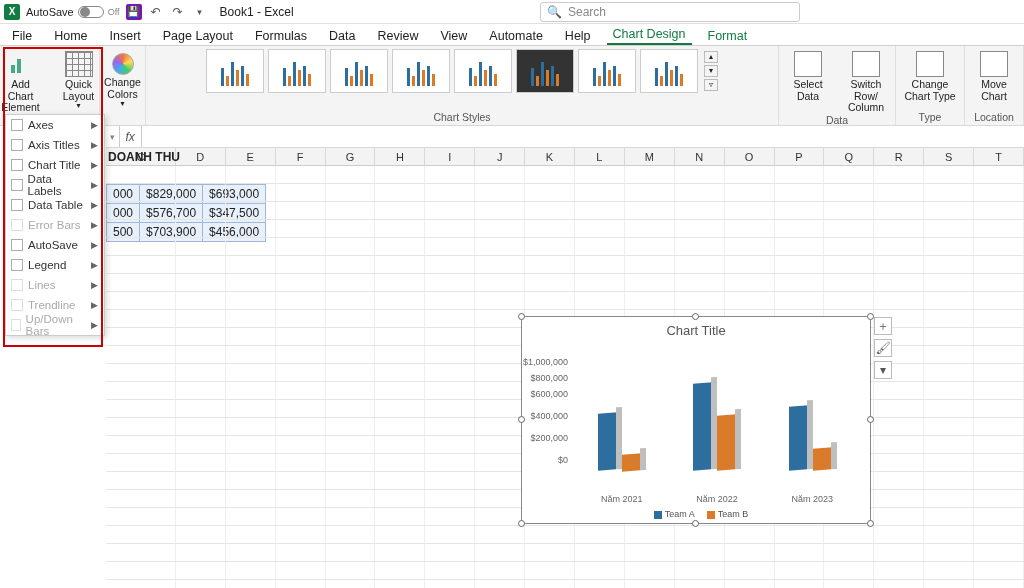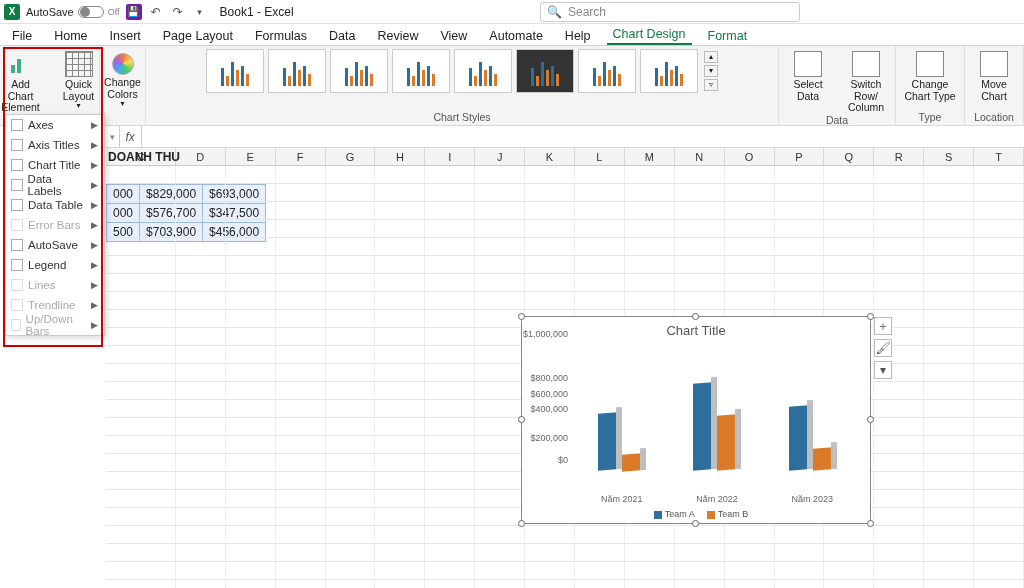--- a/index.html
+++ b/index.html
@@ -858,24 +858,24 @@
     <div class="side-icons">
       <div>＋</div>
       <div>🖌</div>
       <div>▾</div>
     </div>
     <div class="chart-title">Chart Title</div>
     <div class="chart-body">
       <div class="ylabels" id="ylabels">
           <div style="bottom: 10px; top: auto;">$0</div>
           <div style="bottom: 32px; top: auto;">$200,000</div>
-          <div style="bottom: 61px; top: auto;">$400,000</div>
+          <div style="bottom: 54px; top: auto;">$400,000</div>
           <div style="bottom: 76px; top: auto;">$600,000</div>
           <div style="bottom: 92px; top: auto;">$800,000</div>
-          <div style="bottom: 136px; top: auto;">$1,000,000</div>
+          <div style="bottom: 108px; top: auto;">$1,000,000</div>
         </div>
       <div class="plot-floor" id="plot">
           <div class="bar3d bar-a" style="height: 57.2px; left: 23.8333px; background: rgb(46, 110, 158);"></div>
           <div class="bar3d bar-b" style="height: 16.5px; left: 47.8333px; background: rgb(217, 123, 41);"></div>
           <div class="bar3d bar-a" style="height: 86.9px; left: 119.167px; background: rgb(46, 110, 158);"></div>
           <div class="bar3d bar-b" style="height: 55px; left: 143.167px; background: rgb(217, 123, 41);"></div>
           <div class="bar3d bar-a" style="height: 63.8px; left: 214.5px; background: rgb(46, 110, 158);"></div>
           <div class="bar3d bar-b" style="height: 22px; left: 238.5px; background: rgb(217, 123, 41);"></div>
         </div>
       <div class="xlabels" id="xlabels">

